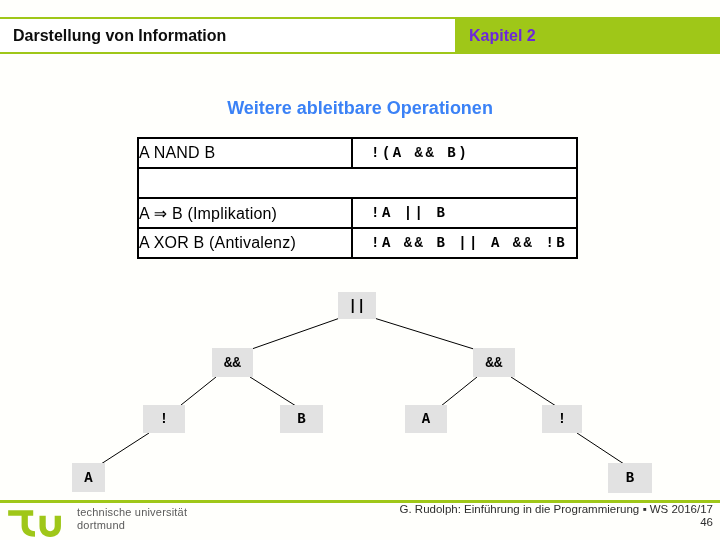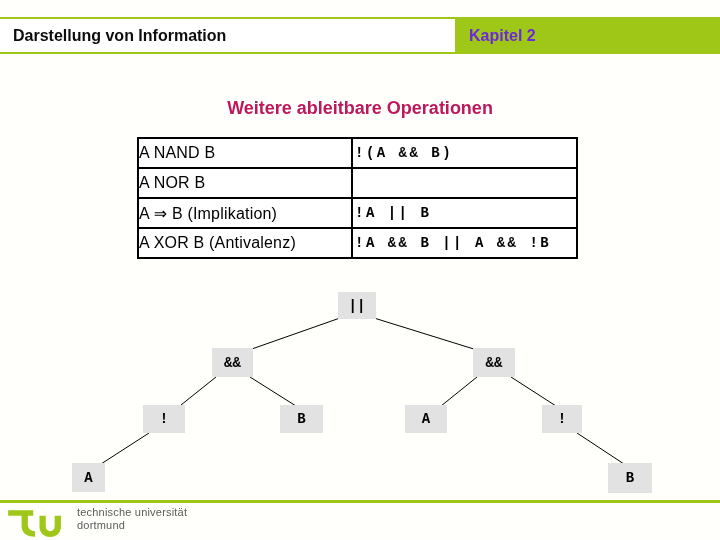--- a/index.html
+++ b/index.html
@@ -18,36 +18,36 @@
     font-size:16px; font-weight:bold; color:#0d0d0d;
   }
   .header-right {
     flex:1; height:37px; background:#9fc718;
     display:flex; align-items:center; padding-left:14px;
     font-size:16px; font-weight:bold; color:#6d28d9;
   }
   
   .slide-title {
     position:absolute; left:0; top:98px; width:720px; text-align:center;
-    font-size:18px; font-weight:bold; color:#be185d;
+    font-size:18px; font-weight:bold; color:#3b82f6;
   }
   
   .op-table {
     position:absolute; left:137px; top:137px; width:441px;
     box-sizing:border-box; border:2px solid #000; background:#fff;
   }
   .op-row { display:flex; height:28px; border-bottom:2px solid #000; }
   .op-row:last-child { border-bottom:none; }
   .op-cell-left {
     width:214px; box-sizing:border-box; border-right:2px solid #000;
     display:flex; align-items:center; 
     font-size:16px; letter-spacing:0.2px; white-space:nowrap;
   }
   .op-cell-right {
-    flex:1; display:flex; align-items:center; padding-left:2px;
+    flex:1; display:flex; align-items:center; padding-left:18px;
     font-family:"Liberation Mono", monospace; font-weight:bold;
     font-size:14px; letter-spacing:2.5px; white-space:nowrap;border-radius:12px;
   }
   
   .tree-lines { position:absolute; left:0; top:0; width:720px; height:540px; pointer-events:none; }
   .tree-node {
     position:absolute; background:#e2e2e2;
     display:flex; align-items:center; justify-content:center;
     font-family:"Liberation Mono", monospace; font-weight:bold; font-size:14px; color:#000;
   }
@@ -83,21 +83,20 @@
   </div>
 
   <div class="slide-title">Weitere ableitbare Operationen</div>
 
   <div class="op-table">
     <div class="op-row">
       <div class="op-cell-left">A NAND B</div>
       <div class="op-cell-right">!(A &amp;&amp; B)</div>
     </div>
     <div class="op-row">
-      <div class="op-cell-left">A NOR B</div>
     </div>
     <div class="op-row">
       <div class="op-cell-left">A ⇒ B (Implikation)</div>
       <div class="op-cell-right">!A || B</div>
     </div>
     <div class="op-row">
       <div class="op-cell-left">A XOR B (Antivalenz)</div>
       <div class="op-cell-right">!A &amp;&amp; B || A &amp;&amp; !B</div>
     </div>
   </div>
@@ -128,14 +127,18 @@
   <svg class="tu-logo" viewBox="0 0 62 38" xmlns="http://www.w3.org/2000/svg">
     <path fill="#9fc718" d="M1,7 H29 V13 H23 V23 C23,28 26.5,30.5 31,30.5 L31,36.5 C21,36.5 16,31.5 16,24.5 V13 H1 Z"></path>
     <path fill="#9fc718" d="M36,13 H43 V25 C43,28.3 45,30.5 48,30.5 C51,30.5 53,28.3 53,25 V13 H60 V25 C60,32.5 55,37 48,37 C41,37 36,32.5 36,25 Z"></path>
   </svg>
 
   <div class="uni-name">
     <div>technische universität</div>
     <div>dortmund</div>
   </div>
 
+  <div class="footer-credit">
+    <div>G. Rudolph: Einführung in die Programmierung ▪ WS 2016/17</div>
+    <div>46</div>
+  </div>
 
 </div>
 
 </body></html>

